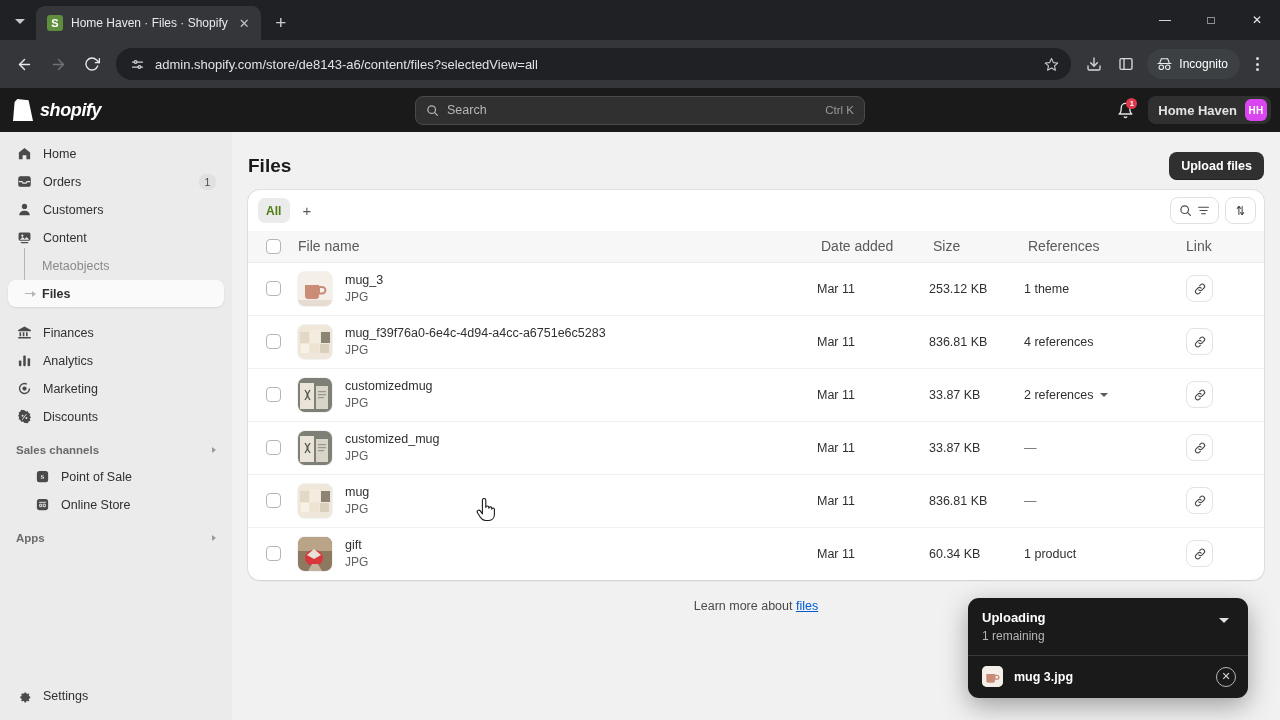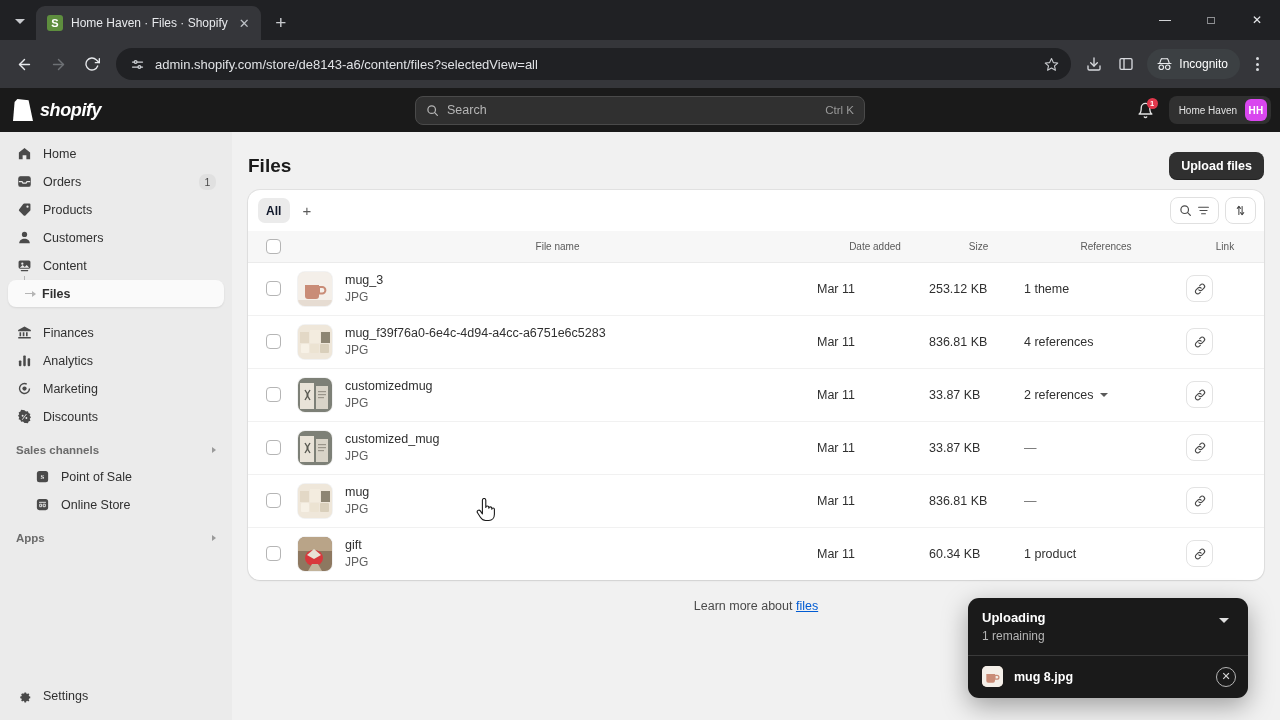--- a/index.html
+++ b/index.html
@@ -137,21 +137,21 @@
     min-width: 11px; height: 11px; border-radius: 6px;
     background: #e0384c; color: #fff; font-size: 7.5px; font-weight: bold;
     display: flex; align-items: center; justify-content: center; padding: 0 2px;
     line-height: 1;
   }
   .store-pill {
     height: 28px; background: #303030; border-radius: 8px;
     display: flex; align-items: center; gap: 8px;
     padding: 0 4px 0 10px; cursor: pointer;
   }
-  .store-name { color: #e3e3e3; font-size: 10px; font-weight: 400; }
+  .store-name { color: #e3e3e3; font-size: 13px; font-weight: 700; }
   .avatar {
     width: 22px; height: 22px; border-radius: 6px;
     background: #d946ef; color: #fff;
     font-size: 10px; font-weight: bold; letter-spacing: .3px;
     display: flex; align-items: center; justify-content: center;
   }
 
   .body { display: flex; height: 588px; border-radius: 20px; }
 
   
@@ -231,38 +231,38 @@
   }
   .card-toolbar {
     height: 41px; display: flex; align-items: center;
     padding: 0 8px 0 10px; gap: 4px;
   }
   .vtab {
     height: 25px; border-radius: 7px; padding: 0 9px;
     display: flex; align-items: center; font-size: 12px;
     color: #4a4a4a; cursor: pointer;
   }
-  .vtab.active { background: #ebebeb; color: #0f172a; font-weight: 600; padding-left: 8px; }
+  .vtab.active { background: #ebebeb; color: #4d7c0f; font-weight: 600; padding-left: 8px; }
   .vtab-add {
     width: 25px; height: 25px; border-radius: 7px;
     display: flex; align-items: center; justify-content: center;
     color: #5a5a5a; font-size: 15px; cursor: pointer;
   }
   .toolbar-right { margin-left: auto; display: flex; align-items: center; gap: 6px; }
   .tbtn {
     height: 27px; border: 1px solid #e0e0e0; border-radius: 8px;
     display: flex; align-items: center; justify-content: center; gap: 5px;
     padding: 0 8px; background: #fff; cursor: pointer;
   }
 
   table.files { width: 100%; border-collapse: collapse; table-layout: fixed; }
   table.files thead th {
     height: 31px; background: #f7f7f7;
-    font-size: 10px; font-weight: 400; color: #5a5a5a;
-    text-align: center; border-bottom: 1px solid #ebebeb;
+    font-size: 14px; font-weight: 400; color: #5a5a5a;
+    text-align: left; border-bottom: 1px solid #ebebeb;
     padding: 0;
   }
   .col-chk { width: 46px; }
   .col-name { width: auto; }
   .col-date { width: 112px; }
   .col-size { width: 95px; }
   .col-ref  { width: 160px; }
   .col-link { width: 80px; }
 
   th .th-in { padding: 0 0 0 4px; }
@@ -497,28 +497,20 @@
           <span class="ico">
             <svg width="15" height="15" viewBox="0 0 24 24" fill="none" stroke="#4a4a4a" stroke-width="2">
                 <rect x="3" y="4.5" width="18" height="15" rx="2.5" fill="#4a4a4a"></rect>
                 <path d="M3 12h5l1.5 2.5h5L16 12h5" stroke="#ebebeb" stroke-width="2"></path>
               </svg>
           </span>
           <span class="lbl">Orders</span>
           <span class="nav-badge">1</span>
         </div>
 
-        <div class="nav-item">
-          <span class="ico">
-            <svg width="15" height="15" viewBox="0 0 24 24" fill="#4a4a4a">
-                <path d="M11.4 2.5H20a1.5 1.5 0 0 1 1.5 1.5v8.6a2 2 0 0 1-.6 1.4l-7.4 7.4a2 2 0 0 1-2.8 0l-7.1-7.1a2 2 0 0 1 0-2.8L10 3.1a2 2 0 0 1 1.4-.6zm5.4 3.2a1.8 1.8 0 1 0 0 3.6 1.8 1.8 0 0 0 0-3.6z"></path>
-              </svg>
-          </span>
-          <span class="lbl">Products</span>
-        </div>
 
         <div class="nav-item">
           <span class="ico">
             <svg width="15" height="15" viewBox="0 0 24 24" fill="#4a4a4a">
                 <circle cx="12" cy="7" r="4.2"></circle>
                 <path d="M3.5 21c0-4.4 3.8-7.2 8.5-7.2s8.5 2.8 8.5 7.2z"></path>
               </svg>
           </span>
           <span class="lbl">Customers</span>
         </div>
@@ -529,20 +521,23 @@
                 <rect x="2.5" y="4" width="19" height="13" rx="2.5" fill="#4a4a4a"></rect>
                 <circle cx="8.5" cy="9" r="1.8" fill="#ebebeb"></circle>
                 <path d="M4.5 15.5 9 11l3.4 3.2L15.5 11l4 4.5z" fill="#ebebeb"></path>
                 <rect x="6" y="19.3" width="12" height="1.7" rx=".85" fill="#4a4a4a"></rect>
               </svg>
           </span>
           <span class="lbl">Content</span>
         </div>
 
         <div class="subwrap">
+          <div class="sub-item">
+            <span>Metaobjects</span>
+          </div>
           <div class="sub-item active">
             <span>Files</span>
           </div>
         </div>
 
         <div class="nav-divider"></div>
 
         <div class="nav-item">
           <span class="ico">
             <svg width="15" height="15" viewBox="0 0 24 24" fill="#4a4a4a">
@@ -944,21 +939,21 @@
         </div>
       </div>
       <div class="toast-row">
         <span class="toast-thumb">
           <svg width="21" height="21" viewBox="0 0 34 34">
               <rect width="34" height="34" fill="#f4efe9"></rect>
               <path d="M7 13h14v11a3 3 0 0 1-3 3h-8a3 3 0 0 1-3-3z" fill="#c98c77"></path>
               <path d="M21 15h3.2a3.2 3.2 0 0 1 0 6.4H21z" fill="none" stroke="#c98c77" stroke-width="2"></path>
             </svg>
         </span>
-        <span class="toast-fname">mug 8.jpg</span>
+        <span class="toast-fname">mug 3.jpg</span>
         <span class="toast-cancel">✕</span>
       </div>
     </div>
 
     <div class="cursor">
       <svg width="20" height="24" viewBox="0 0 20 24">
         <path d="M6.4 2.2c0-1 .8-1.7 1.7-1.7s1.7.8 1.7 1.7v7.3c0-.8.7-1.5 1.5-1.5s1.5.7 1.5 1.5v.8c0-.8.7-1.4 1.5-1.4s1.5.6 1.5 1.4v1c0-.7.6-1.3 1.3-1.3s1.3.6 1.3 1.3v5c0 3.4-2.2 6.2-5.6 6.2H9.6c-2.6 0-3.8-1.2-5.2-3.3l-2.9-4.5c-.5-.8-.3-1.8.5-2.3.8-.5 1.8-.2 2.3.5l2.1 3z" fill="#fff" stroke="#1a1a1a" stroke-width="1.1" stroke-linejoin="round"></path>
       </svg>
     </div>
 

